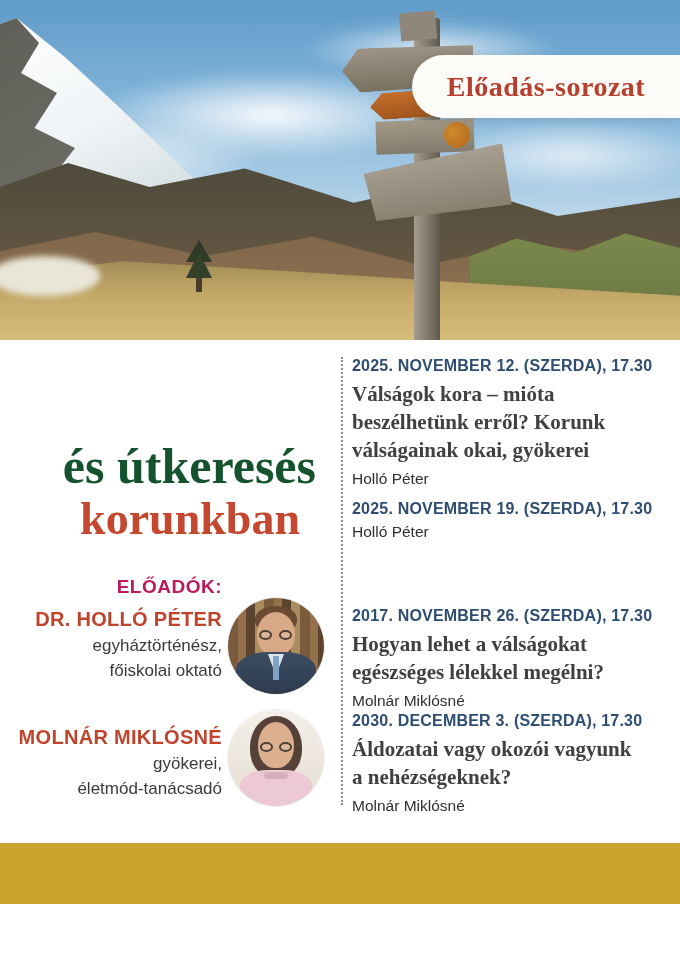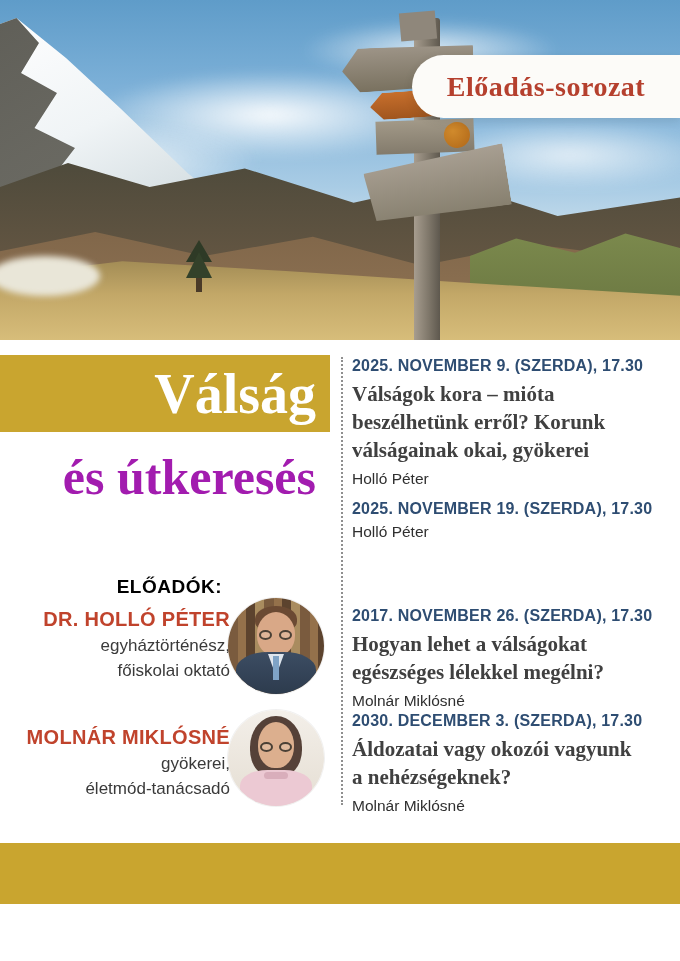--- a/index.html
+++ b/index.html
@@ -65,29 +65,29 @@
   .badge { position:absolute; left:412px; top:55px; width:268px; height:63px;
     background:#fcfbf8; border-radius:36px 0 0 36px; box-shadow:0 3px 10px rgba(40,40,40,.12);
     display:flex; align-items:center; justify-content:center; }
   .badge-text { font-family:"Liberation Serif", serif; font-weight:700; font-size:28px;
     color:#b5402e; letter-spacing:.5px; }
 
   
   .title-band { position:absolute; left:0; top:355px; width:330px; height:77px; background:#c9a52f;
     display:flex; align-items:center; justify-content:flex-end; padding-right:14px; }
   .title-line1 { font-family:"Liberation Serif", serif; font-weight:700; font-size:56px; color:#ffffff; line-height:1; }
-  .title-line2 { position:absolute; left:0; top:452px; width:330px; text-align:right; padding-right:14px;
-    font-family:"Liberation Serif", serif; font-weight:700; font-size:50px; color:#a21caf; line-height:1; }
+  .title-line2 { position:absolute; left:0; top:441px; width:330px; text-align:right; padding-right:14px;
+    font-family:"Liberation Serif", serif; font-weight:700; font-size:50px; color:#14532d; line-height:1; }
   .title-line3 { position:absolute; left:0; top:496px; width:330px; text-align:right; padding-right:30px;
     font-family:"Liberation Serif", serif; font-weight:700; font-size:46px; color:#c4472f; line-height:1; }
 
   
   .speakers-heading { position:absolute; left:0; top:576px; width:222px; text-align:right;
-    font-weight:700; font-size:19px; color:#000000; letter-spacing:.5px; }
-  .speaker-text { position:absolute; left:8px; width:222px; text-align:right; }
+    font-weight:700; font-size:19px; color:#be185d; letter-spacing:.5px; }
+  .speaker-text { position:absolute; left:0; width:222px; text-align:right; }
   .sp1 { top:608px; } .sp2 { top:726px; }
   .speaker-name { font-weight:700; font-size:20px; color:#c0432c; letter-spacing:.3px; }
   .speaker-roles { margin-top:3px; font-size:17px; color:#3a3a3a; line-height:1.45; white-space:pre-line;padding-left:8px; }
   .photo { position:absolute; left:228px; width:96px; height:96px; border-radius:50%; overflow:hidden;
     box-shadow:0 0 0 1px rgba(0,0,0,.06); }
   .ph1 { top:598px; background:repeating-linear-gradient(90deg,#7a5b3e 0 10px,#94714b 10px 18px,#5c432e 18px 27px,#a98c5f 27px 36px); }
   .ph2 { top:710px; background:linear-gradient(180deg,#f3efe9,#e5ded3); }
   .photo div { position:absolute; }
   .hair1 { left:27px; top:8px; width:42px; height:26px; border-radius:50% 50% 40% 40%; background:#6b4a33; }
   .head1 { left:29px; top:14px; width:38px; height:44px; border-radius:50% 50% 46% 46%; background:#d9a887; }
@@ -146,24 +146,22 @@
       <div class="board3">
           <div class="dot"></div>
         </div>
       <div class="board4"></div>
     </div>
     <div class="badge">
       <span class="badge-text">Előadás-sorozat</span>
     </div>
   </div>
 
-  <div class="title-band">
-    <span class="title-line1">Válság</span>
-  </div>
   <div class="title-line2">és útkeresés</div>
+  <div class="title-line3">korunkban</div>
 
   <div class="speakers-heading">ELŐADÓK:</div>
 
   <div class="speaker-text sp1">
     <div class="speaker-name">DR. HOLLÓ PÉTER</div>
     <div class="speaker-roles">egyháztörténész,
 főiskolai oktató</div>
   </div>
   <div class="photo ph1">
     <div class="hair1"></div>
@@ -185,21 +183,21 @@
     <div class="head2"></div>
     <div class="gl gl2a"></div>
     <div class="gl gl2b"></div>
     <div class="body2"></div>
     <div class="ruffle2"></div>
   </div>
 
   <div class="divider"></div>
 
   <div class="entry e1">
-    <div class="entry-date">2025. NOVEMBER 9. (SZERDA), 17.30</div>
+    <div class="entry-date">2025. NOVEMBER 12. (SZERDA), 17.30</div>
     <div class="entry-title">Válságok kora – mióta
 beszélhetünk erről? Korunk
 válságainak okai, gyökerei</div>
     <div class="entry-speaker">Holló Péter</div>
   </div>
   <div class="entry e2">
     <div class="entry-date">2025. NOVEMBER 19. (SZERDA), 17.30</div>
     <div class="entry-speaker">Holló Péter</div>
   </div>
   <div class="entry e3">

